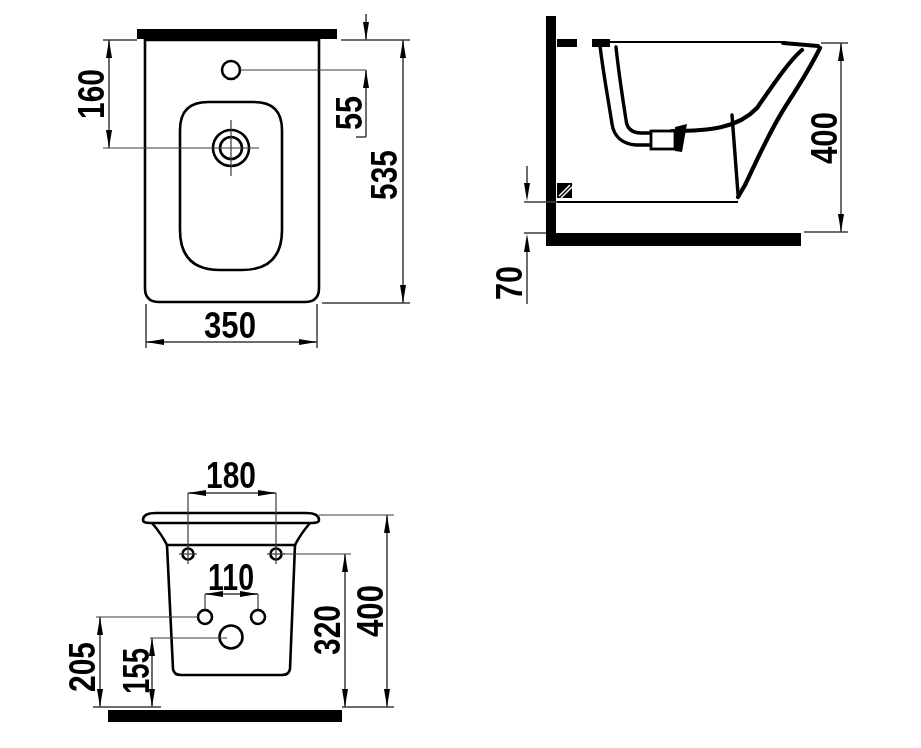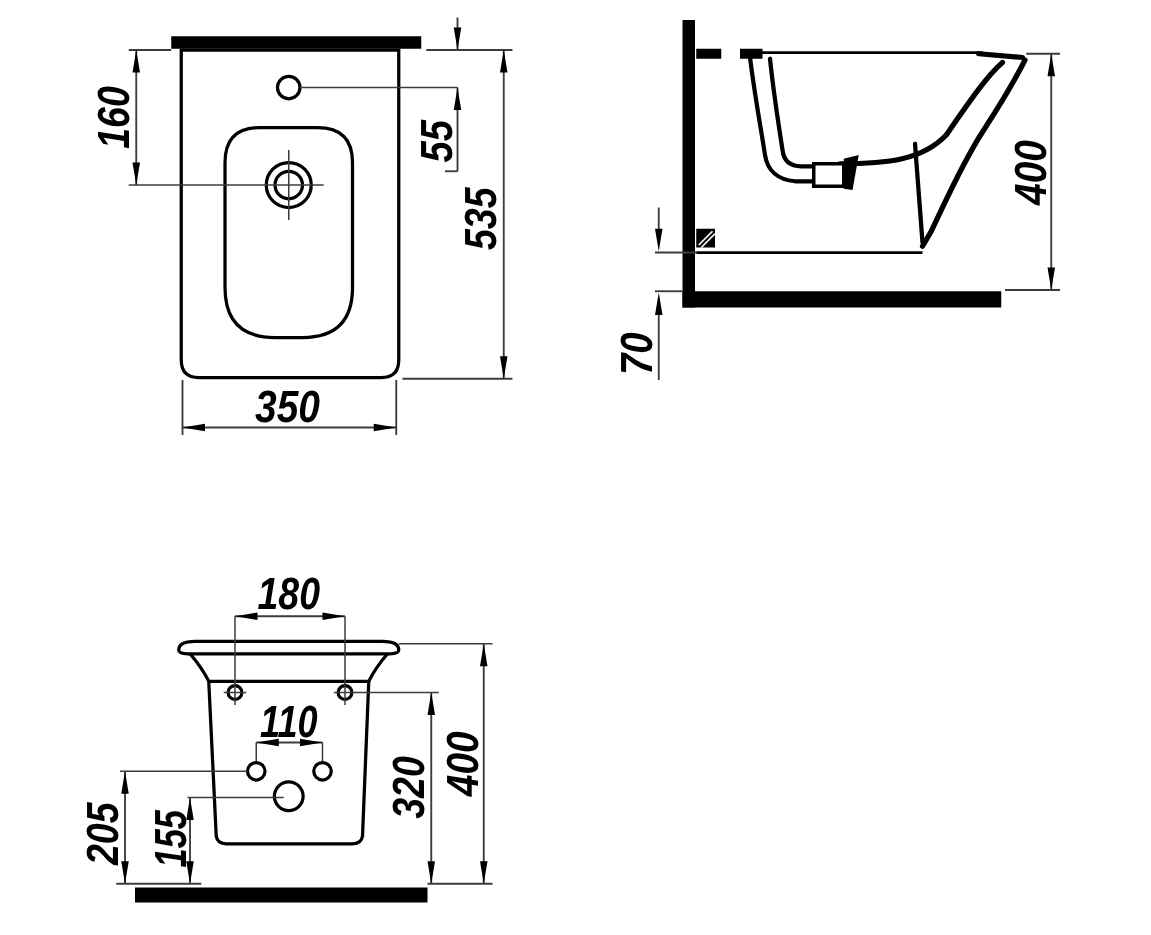--- a/index.html
+++ b/index.html
@@ -1,17 +1,17 @@
 <!DOCTYPE html>
 <html style="--ink: #000000; --dim: #3c3c3c; --bg: #ffffff;"><head>
 <meta charset="utf-8">
 <style>
   :root{ --ink:#000000; --dim:#3c3c3c; --bg:#ffffff; }
   html,body{margin:0;padding:0;background:var(--bg);}
-  .stage{position:relative;width:921px;height:748px;background:var(--bg);overflow:hidden;font-style:italic;}
+  .stage{position:relative;width:921px;height:748px;background:var(--bg);overflow:hidden;}
   svg{display:block;}
   
   .ol   {fill:none;stroke:var(--ink);stroke-width:2.6;}
   .olw  {fill:#fff;stroke:var(--ink);stroke-width:2.6;}
   .thin {fill:none;stroke:var(--ink);stroke-width:2.2;}
   .thick{fill:none;stroke:var(--ink);stroke-width:4.2;stroke-linecap:round;}
   .thick2{fill:none;stroke:var(--ink);stroke-width:3.4;stroke-linecap:round;}
   .bar  {fill:var(--ink);stroke:none;}
   
   .dl {fill:none;stroke:var(--dim);stroke-width:1.5;}

